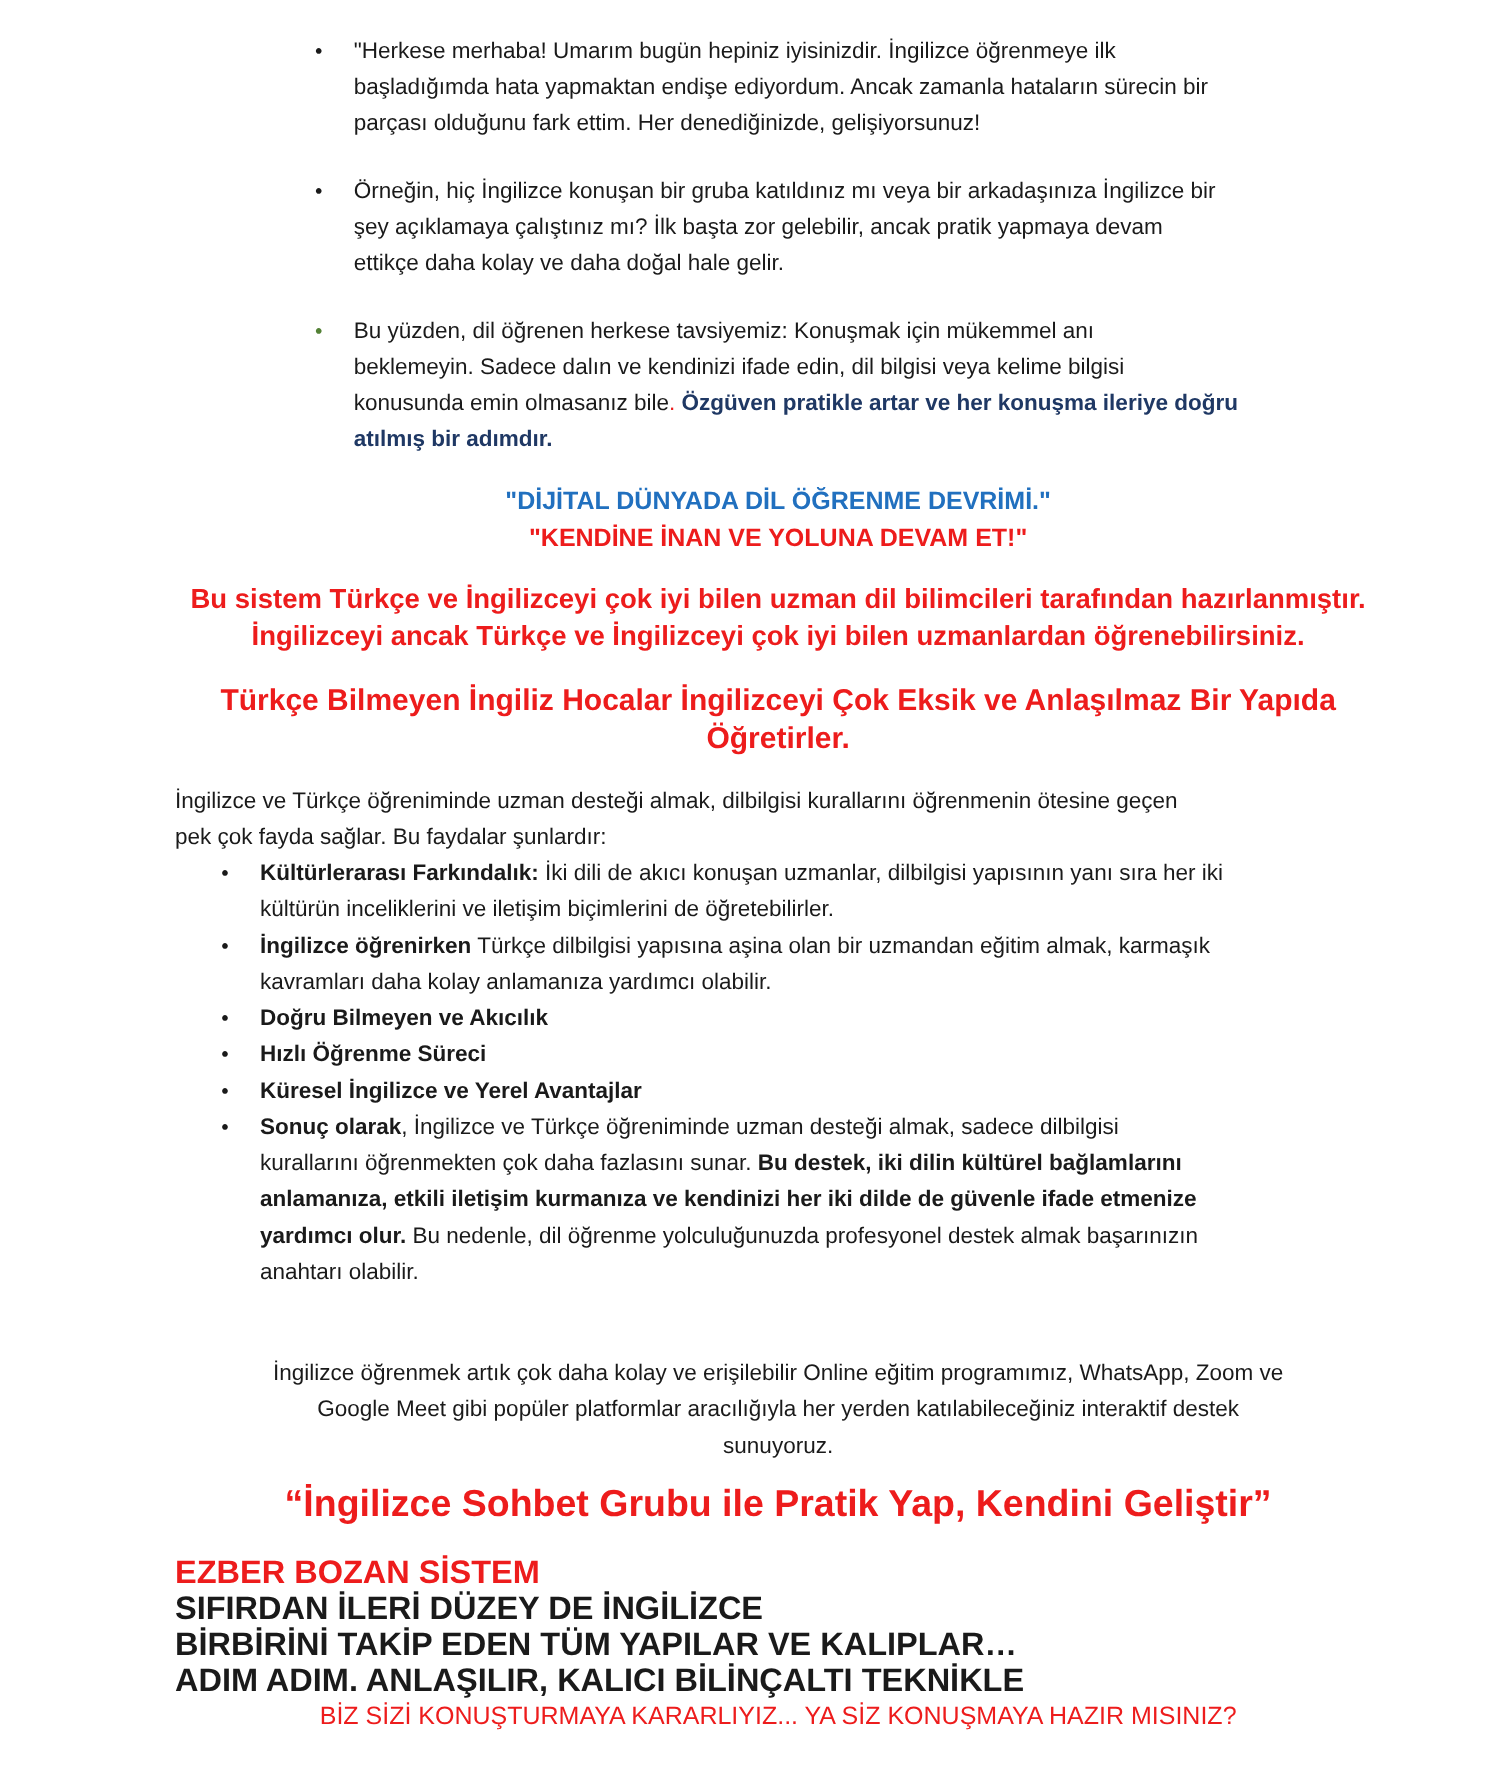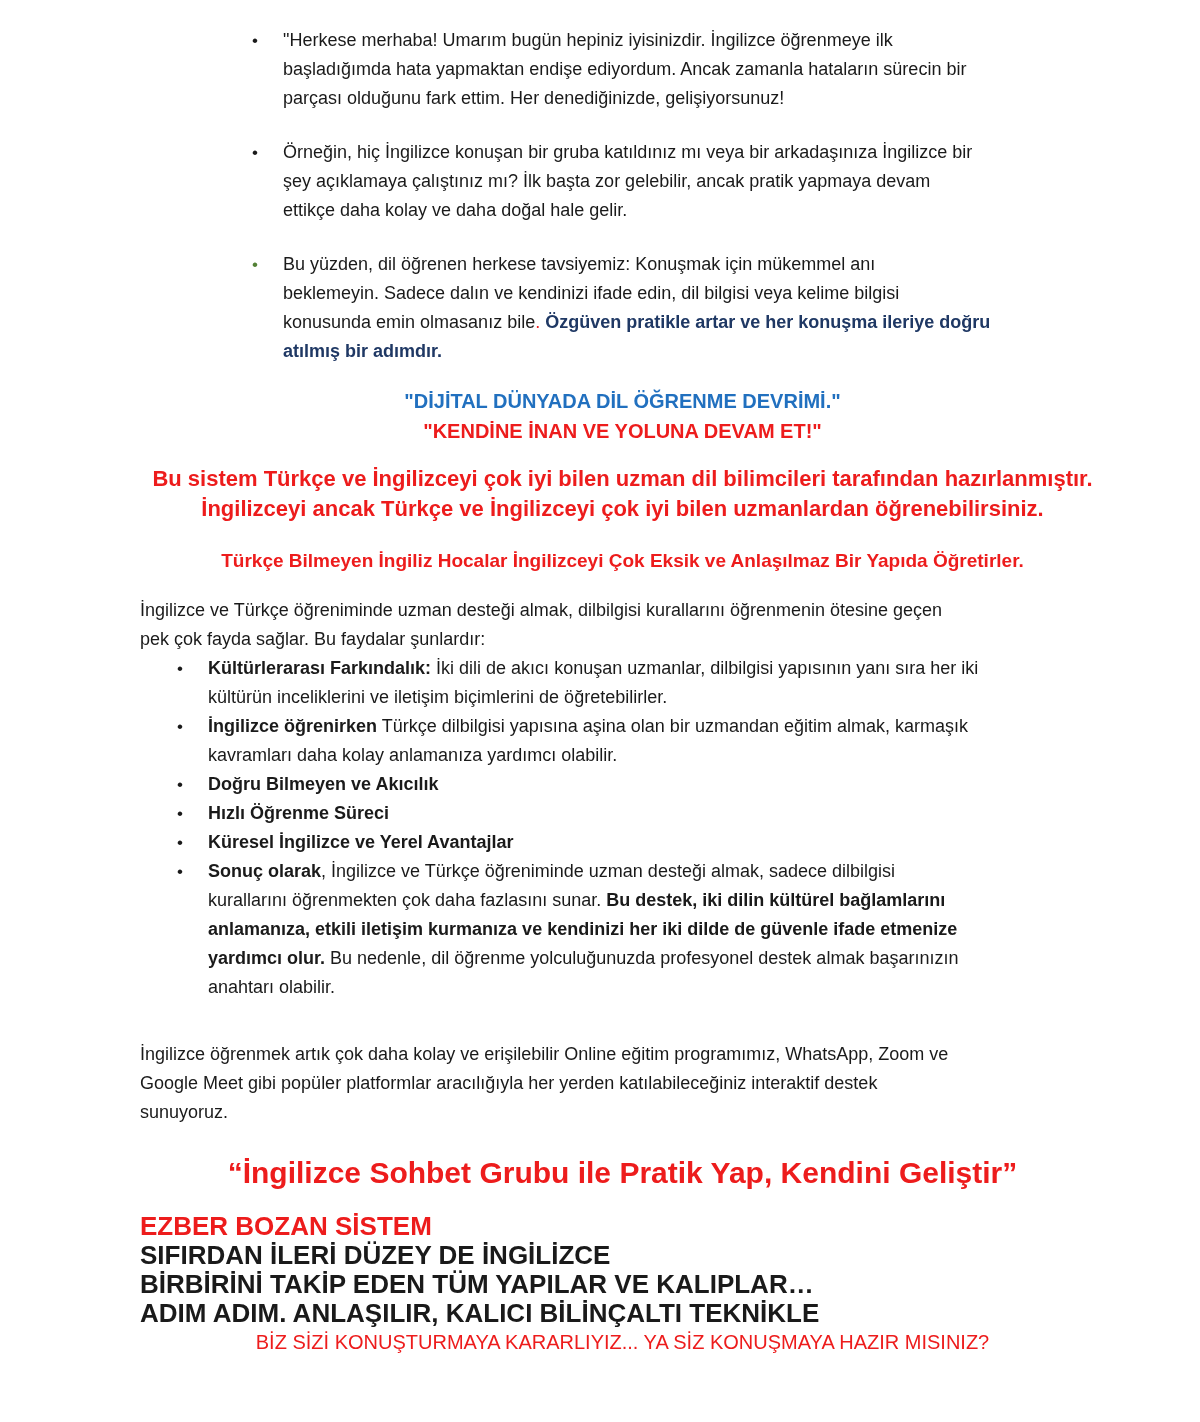--- a/index.html
+++ b/index.html
@@ -29,29 +29,29 @@
     font-size: 17px;
     top: 0; line-height: 29px;
   }
   .toplist .li { padding-left: 143px; margin-bottom: 25px; }
   .toplist .li .marker { left: 112px; }
   .toplist .li:last-child { margin-bottom: 20px; }
   .marker.green { color: var(--green_bullet, #538135); }
 
   .quotes { font-size: 20px; line-height: 30px; margin-bottom: 18px; }
   .claims-para { font-size: 22px; line-height: 30px; margin-bottom: 22px; }
-  .claims-line { font-size: 19px; line-height: 30px; margin-bottom: 20px; }
+  .claims-line { font-size: 24px; line-height: 30px; margin-bottom: 20px; }
 
   .benlist .li { padding-left: 68px; }
   .benlist .li .marker { left: 37px; }
 
-  .closing { margin-top: 38px; }
+  .closing { margin-top: 52px; text-align: center; }
 
   .main-heading {
-    margin-top: 25px;
+    margin-top: 12px;
     font-size: 30px; line-height: 42px;
     font-weight: bold;
     margin-bottom: 18px;
     text-align: center;
   }
 
   .footer-block { font-size: 26px; line-height: 29px; font-weight: bold; }
   .footer-cta { font-size: 20px; line-height: 29px; font-weight: normal; }
 </style>
 </head>

